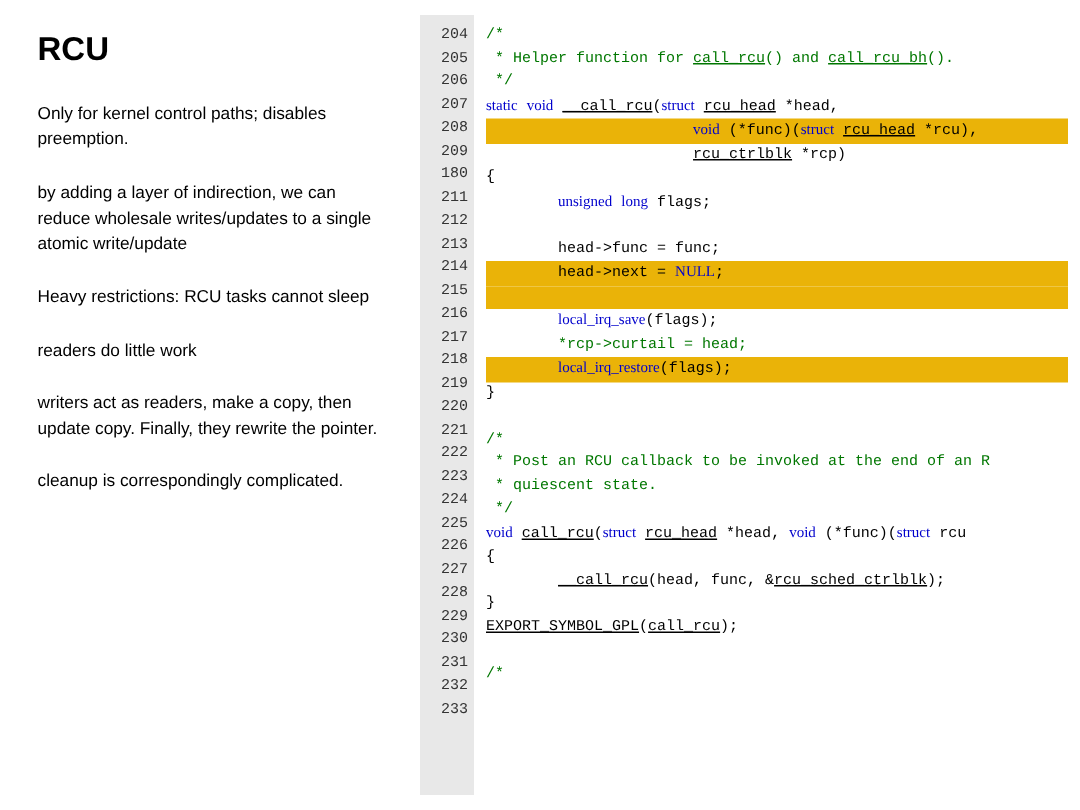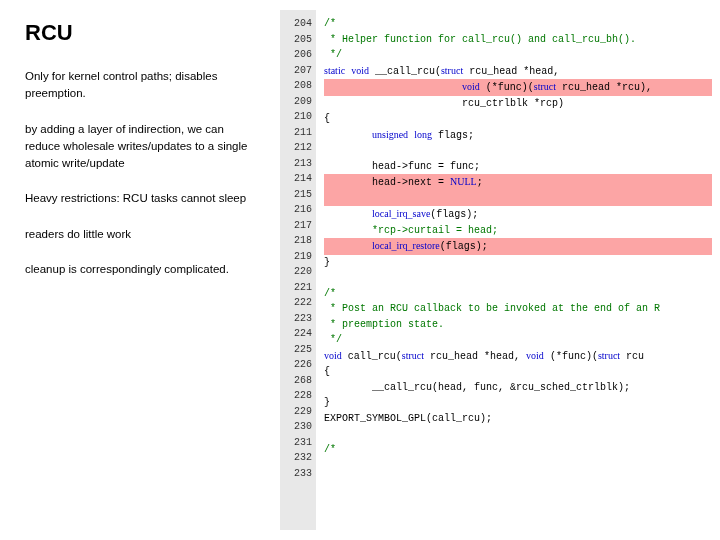--- a/index.html
+++ b/index.html
@@ -64,63 +64,64 @@
       flex: 1;
     }
 
     .code-line {
       white-space: pre;
       display: block;
     }
 
     .kw { color: #0000cc; font-weight: normal; font-family: Liberation Serif, serif; }
     .cm { color: #007700; }
-    .ul { }
+    .ul { text-decoration: underline; }
     .highlight-line {
-      background: #fca5a5;
+      background: #eab308;
     }
   </style>
 </head>
 <body>
 
 <div class="left-panel">
   <div class="title">RCU</div>
   <div class="text-block">Only for kernel control paths; disables preemption.</div>
   <div class="text-block">by adding a layer of indirection, we can reduce wholesale writes/updates to a single atomic write/update</div>
   <div class="text-block">Heavy restrictions: RCU tasks cannot sleep</div>
   <div class="text-block">readers do little work</div>
+  <div class="text-block">writers act as readers, make a copy, then update copy. Finally, they rewrite the pointer.</div>
   <div class="text-block">cleanup is correspondingly complicated.</div>
 </div>
 
 <div class="right-panel">
   <div class="line-numbers" id="line-numbers-container">
       <div>204</div>
       <div>205</div>
       <div>206</div>
       <div>207</div>
       <div>208</div>
       <div>209</div>
-      <div>210</div>
+      <div>180</div>
       <div>211</div>
       <div>212</div>
       <div>213</div>
       <div>214</div>
       <div>215</div>
       <div>216</div>
       <div>217</div>
       <div>218</div>
       <div>219</div>
       <div>220</div>
       <div>221</div>
       <div>222</div>
       <div>223</div>
       <div>224</div>
       <div>225</div>
       <div>226</div>
-      <div>268</div>
+      <div>227</div>
       <div>228</div>
       <div>229</div>
       <div>230</div>
       <div>231</div>
       <div>232</div>
       <div>233</div>
     </div>
   <div class="code-area" id="code-container">
       <div class="code-line"><span class="cm">/*</span></div>
       <div class="code-line"><span class="cm"> * Helper function for <span class="ul">call_rcu</span>() and <span class="ul">call_rcu_bh</span>().</span></div>
@@ -134,21 +135,21 @@
       <div class="code-line">        head-&gt;func = func;</div>
       <div class="code-line highlight-line">        head-&gt;next = <span class="kw">NULL</span>;</div>
       <div class="code-line highlight-line"> </div>
       <div class="code-line">        <span class="kw">local_irq_save</span>(flags);</div>
       <div class="code-line"><span class="cm">        *rcp-&gt;curtail = head;</span></div>
       <div class="code-line highlight-line">        <span class="kw">local_irq_restore</span>(flags);</div>
       <div class="code-line">}</div>
       <div class="code-line"> </div>
       <div class="code-line"><span class="cm">/*</span></div>
       <div class="code-line"><span class="cm"> * Post an RCU callback to be invoked at the end of an R</span></div>
-      <div class="code-line"><span class="cm"> * preemption state.</span></div>
+      <div class="code-line"><span class="cm"> * quiescent state.</span></div>
       <div class="code-line"><span class="cm"> */</span></div>
       <div class="code-line"><span class="kw">void</span> <span class="ul">call_rcu</span>(<span class="kw">struct</span> <span class="ul">rcu_head</span> *head, <span class="kw">void</span> (*func)(<span class="kw">struct</span> rcu</div>
       <div class="code-line">{</div>
       <div class="code-line">        <span class="ul">__call_rcu</span>(head, func, &amp;<span class="ul">rcu_sched_ctrlblk</span>);</div>
       <div class="code-line">}</div>
       <div class="code-line"><span class="ul">EXPORT_SYMBOL_GPL</span>(<span class="ul">call_rcu</span>);</div>
       <div class="code-line"> </div>
       <div class="code-line"><span class="cm">/*</span></div>
     </div>
 </div>

